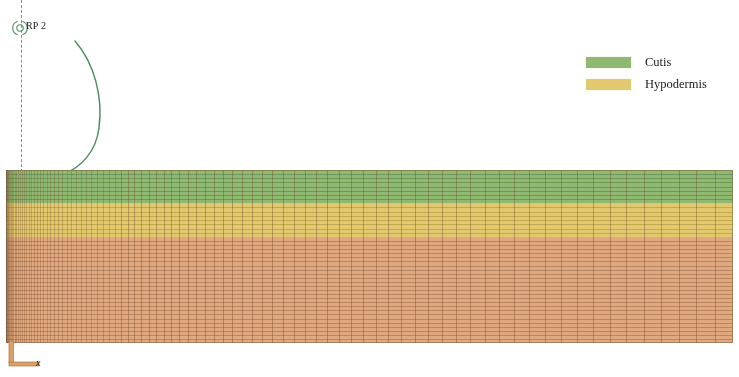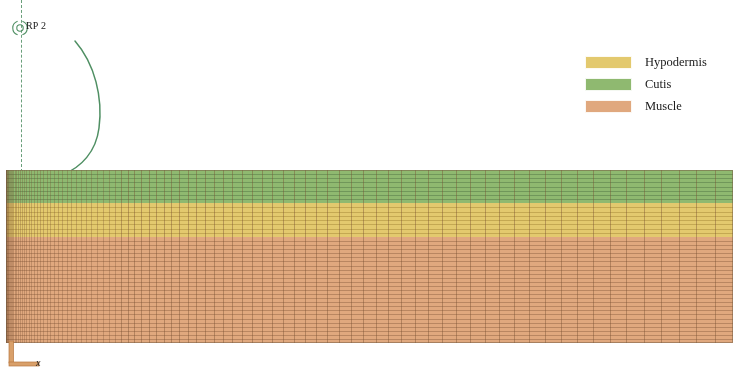--- a/index.html
+++ b/index.html
@@ -293,30 +293,26 @@
         <div class="c" style="left: 654.89px;"></div>
         <div class="c" style="left: 672.51px;"></div>
         <div class="c" style="left: 690.4px;"></div>
         <div class="c" style="left: 708.57px;"></div>
       </div>
     <div class="mesh-outline"></div>
   </div>
 
   <div class="legend">
     <div class="legend-row">
+      <div class="swatch" id="sw0" style="background: rgb(143, 185, 112);"></div>
+      <div class="legend-text">Cutis</div>
+    </div>
+    <div class="legend-row">
       <div class="swatch" id="sw1" style="background: rgb(227, 201, 110);"></div>
       <div class="legend-text">Hypodermis</div>
-    </div>
-    <div class="legend-row">
-      <div class="swatch" id="sw0" style="background: rgb(143, 185, 112);"></div>
-      <div class="legend-text">Cutis</div>
-    </div>
-    <div class="legend-row">
-      <div class="swatch" id="sw2" style="background: rgb(224, 168, 126);"></div>
-      <div class="legend-text">Muscle</div>
     </div>
   </div>
 
   <div class="triad">
     <svg width="48" height="30" viewBox="0 0 48 30">
       <rect x="3" y="0" width="4.5" height="22" fill="#d9a06a" stroke="#b8773f" stroke-width="0.7"></rect>
       <rect x="3" y="21" width="30" height="4" fill="#d9a06a" stroke="#b8773f" stroke-width="0.7"></rect>
     </svg>
   </div>
   <div class="triad-x-label">x</div>

